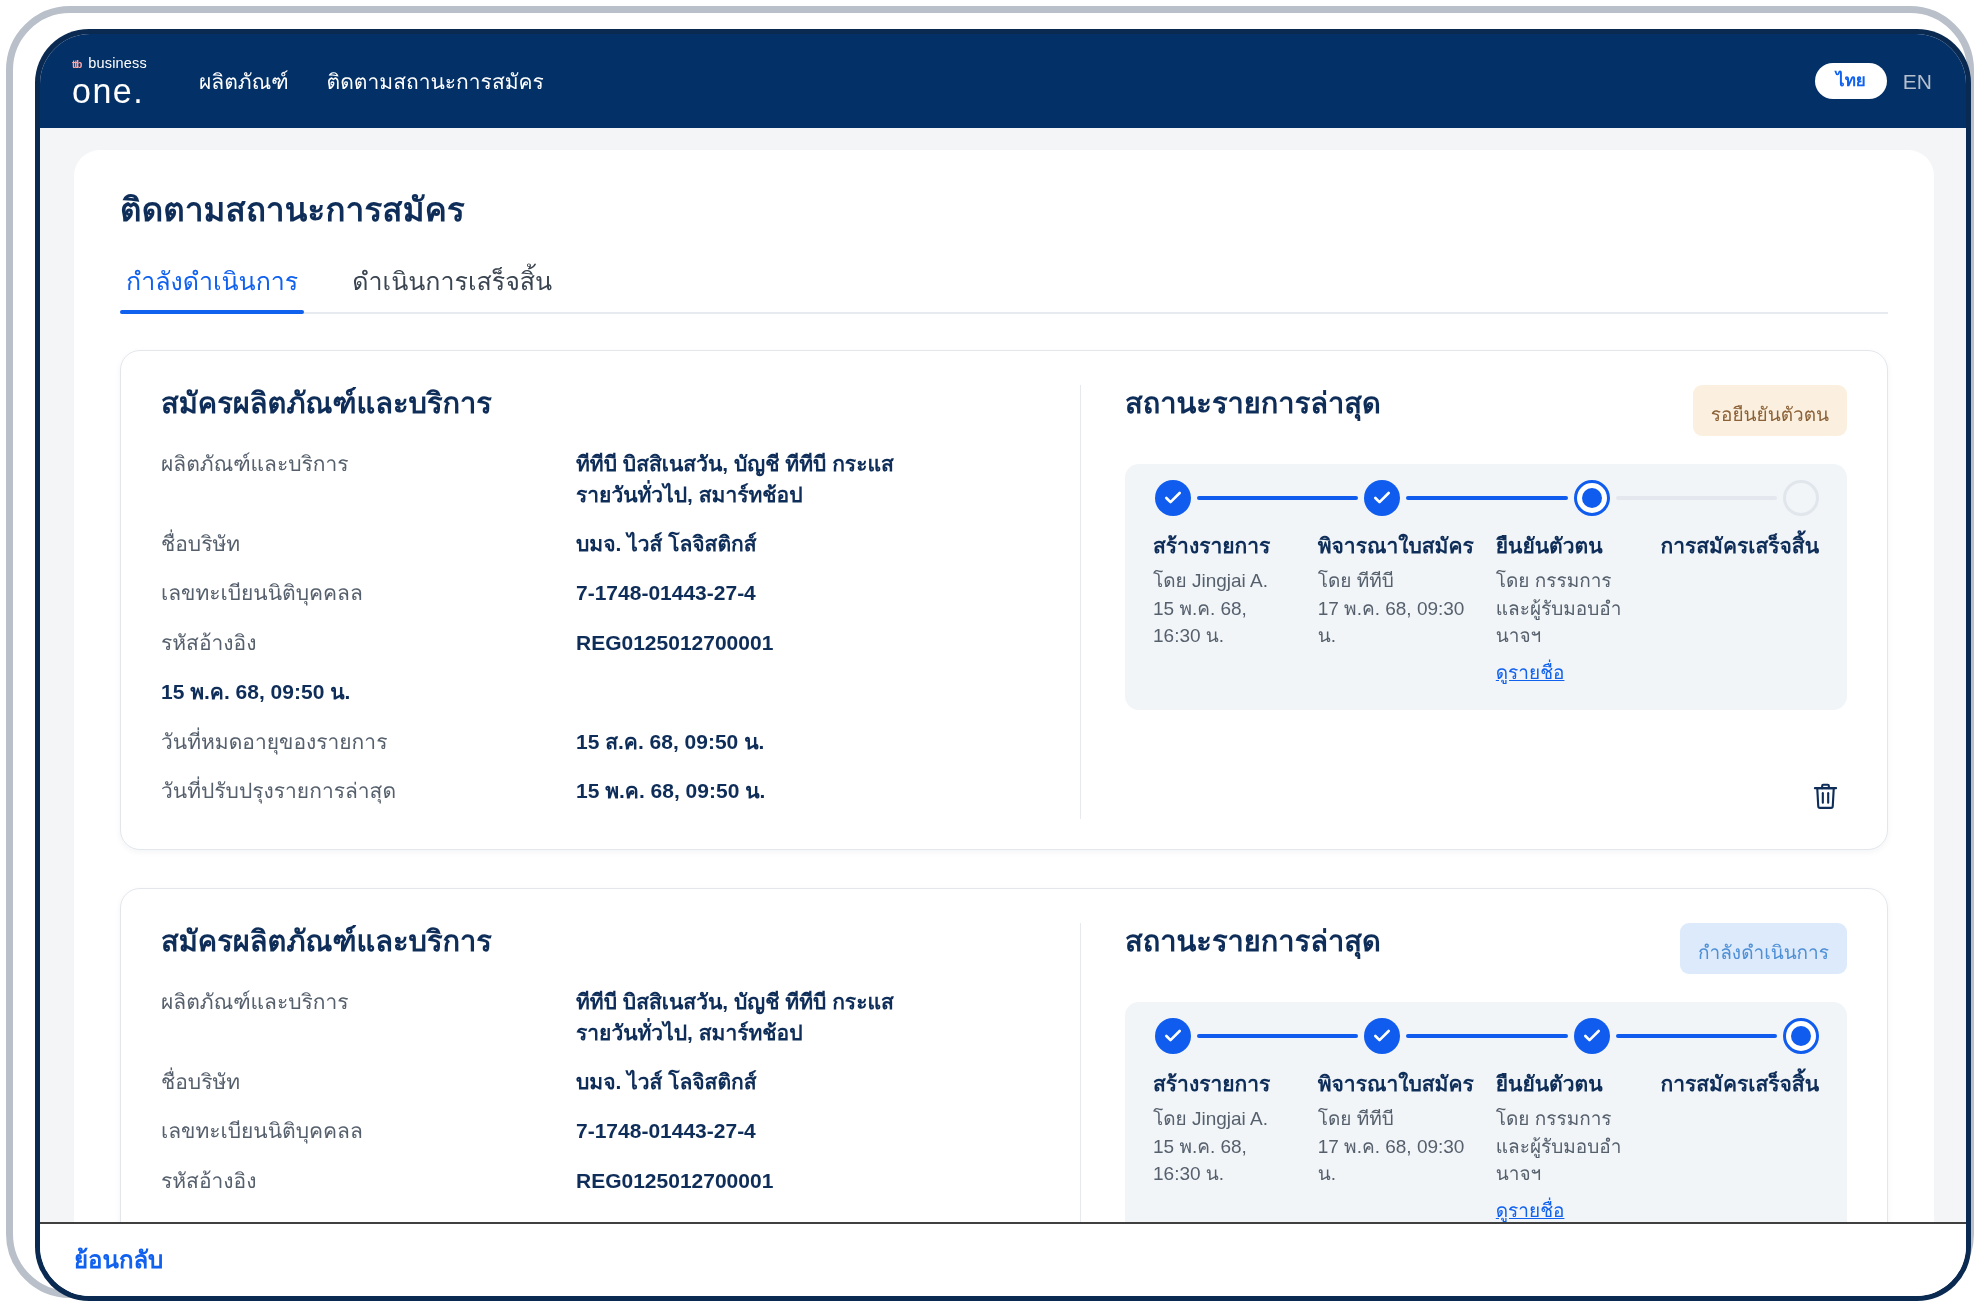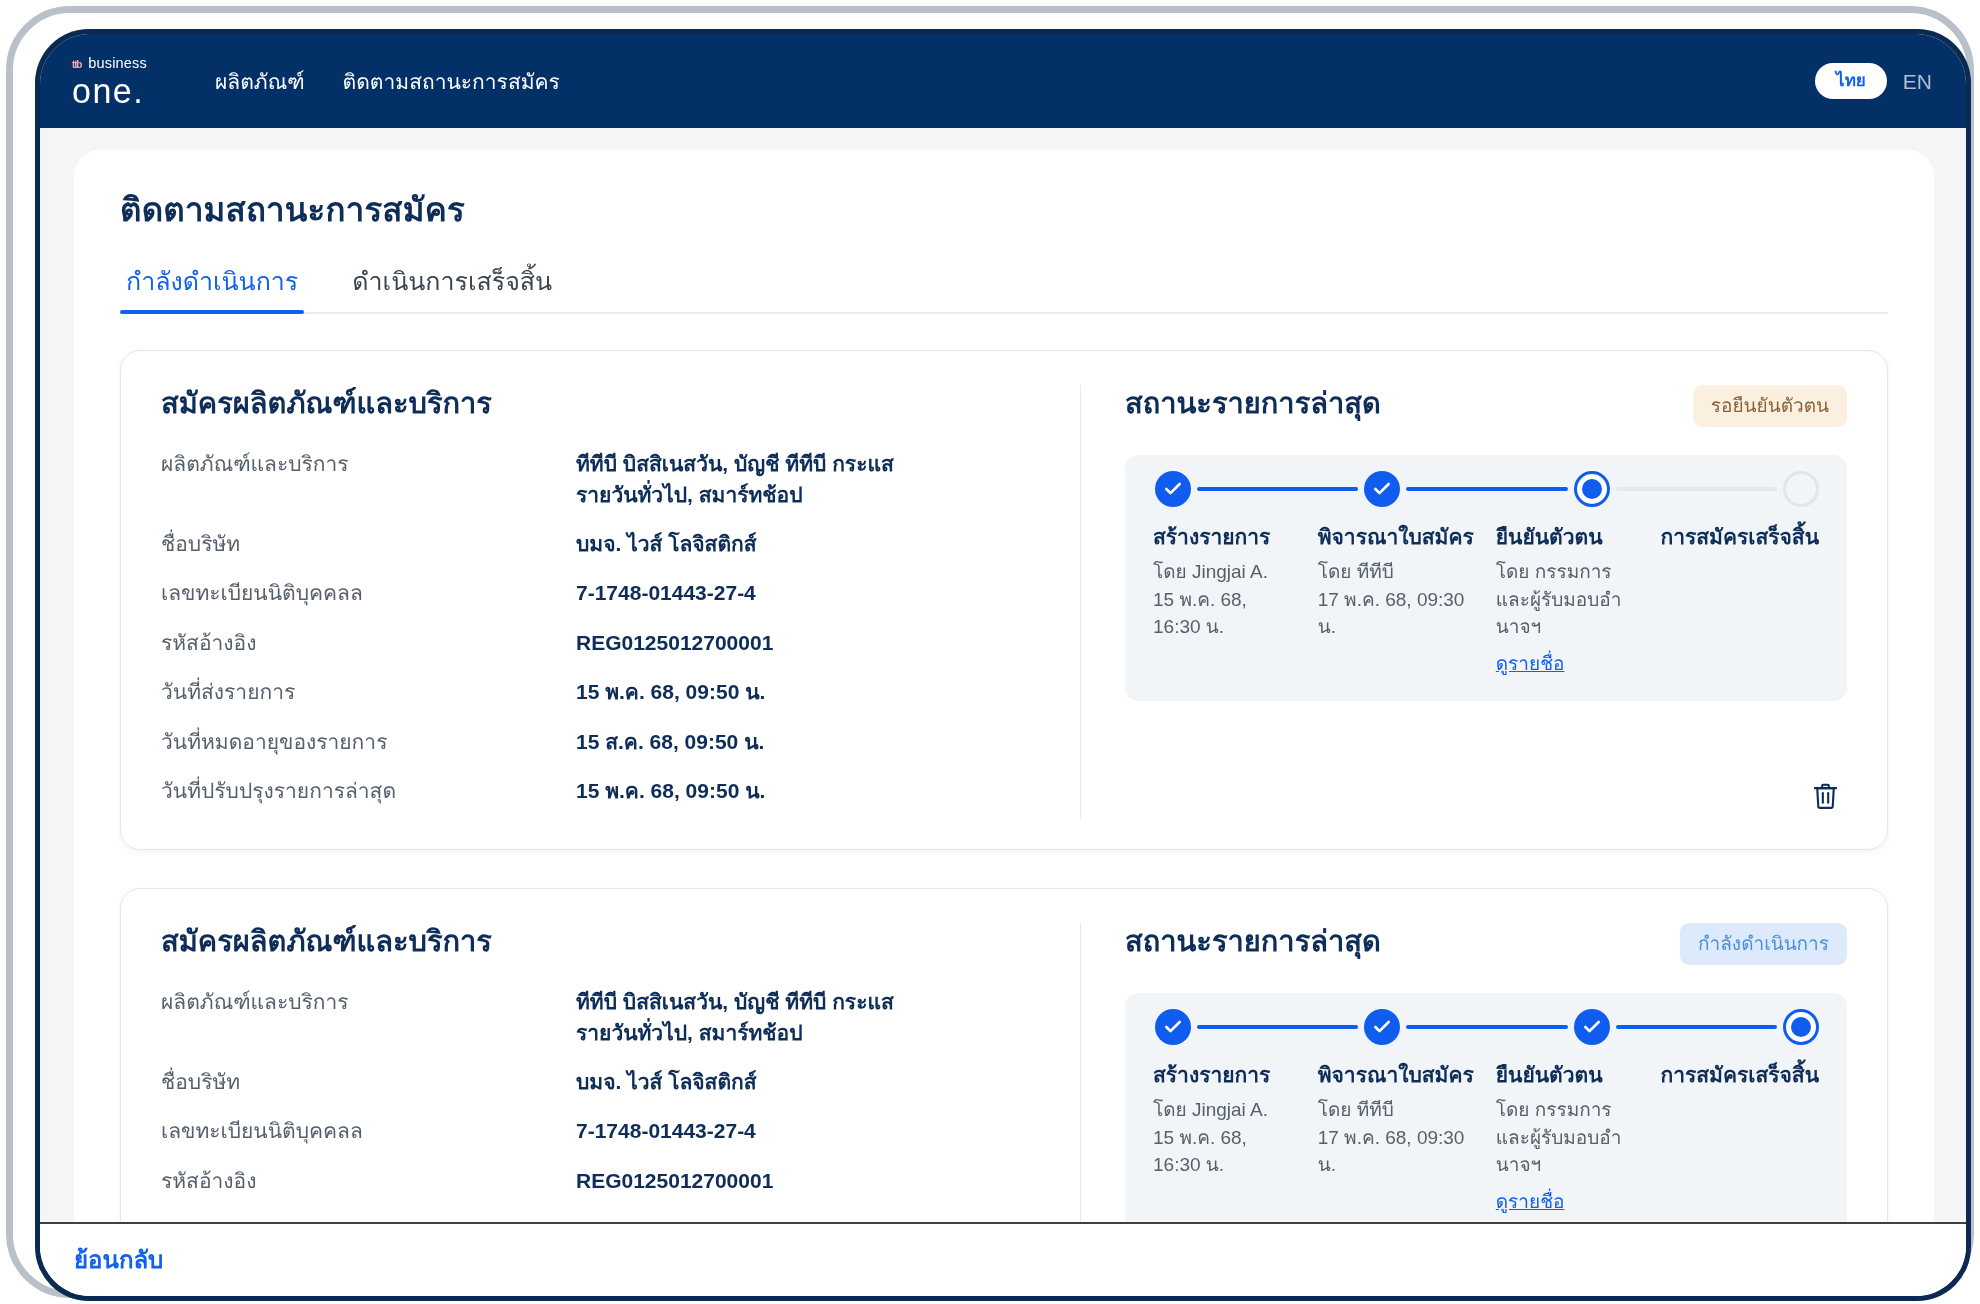--- a/index.html
+++ b/index.html
@@ -82,21 +82,21 @@
     font-weight: 300;
     letter-spacing: 1.5px;
     line-height: 1.05;
     transform: scaleY(1.05);
     transform-origin: left top;
   }
   .nav-links {
     display: flex;
     align-items: center;
     gap: 38px;
-    margin-left: 28px;
+    margin-left: 12px;
     text-align: right;
   }
   .nav-link {
     color: #ffffff;
     font-size: 21px;
     line-height: 1;
     cursor: pointer;
     white-space: nowrap;
   }
   .lang-group {
@@ -209,21 +209,21 @@
     display: flex;
     align-items: flex-start;
     justify-content: space-between;
     margin-bottom: 28px;
   }
   .panel-right-head .panel-heading { margin-bottom: 0; }
 
   .badge {
     font-size: 19px;
     line-height: 1;
-    padding: 11px 18px 12px;
+    padding: 20px 18px 12px;
     border-radius: 9px;
     white-space: nowrap;
   }
   .badge-wait { background: #fbf0df; color: #8b6137; }
   .badge-progress { background: #dceafb; color: #4e8fd6; }
 
   .info-rows { display: flex; flex-direction: column; }
   .info-row {
     display: flex;
     align-items: flex-start;
@@ -410,21 +410,20 @@
                 </div>
                 <div class="info-row">
                   <div class="info-label">เลขทะเบียนนิติบุคคลล</div>
                   <div class="info-value">7-1748-01443-27-4</div>
                 </div>
                 <div class="info-row">
                   <div class="info-label">รหัสอ้างอิง</div>
                   <div class="info-value">REG0125012700001</div>
                 </div>
                 <div class="info-row">
-                  <div class="info-label">วันที่ส่งรายการ</div>
                   <div class="info-value">15 พ.ค. 68, 09:50 น.</div>
                 </div>
                 <div class="info-row">
                   <div class="info-label">วันที่หมดอายุของรายการ</div>
                   <div class="info-value">15 ส.ค. 68, 09:50 น.</div>
                 </div>
                 <div class="info-row">
                   <div class="info-label">วันที่ปรับปรุงรายการล่าสุด</div>
                   <div class="info-value">15 พ.ค. 68, 09:50 น.</div>
                 </div>

